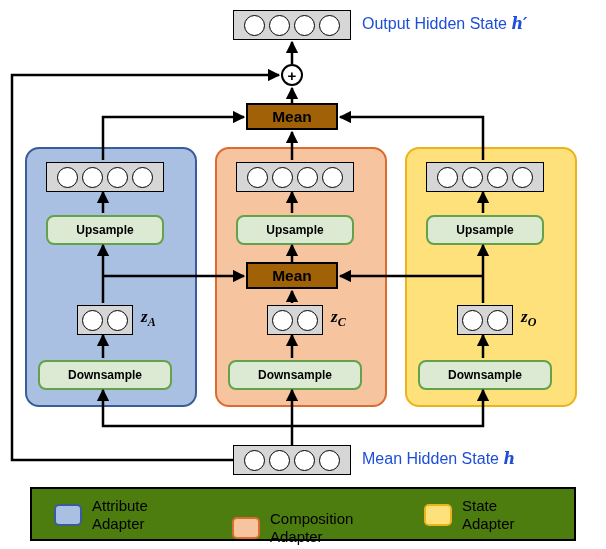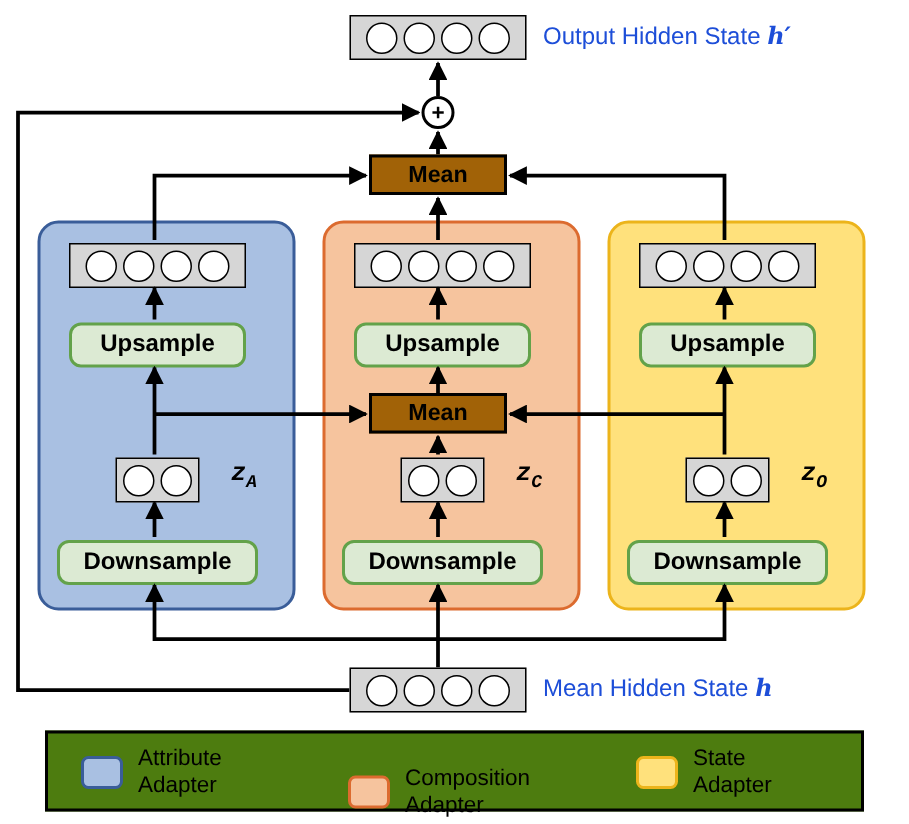--- a/index.html
+++ b/index.html
@@ -36,25 +36,25 @@
   
   .adapter { position: absolute; top: 147px; width: 172px; height: 260px;
              border: 2.5px solid; border-radius: 14px; z-index: 1; }
   .adapter.attribute   { left: 25px;  background: #A9C0E2; border-color: #3A5D99; }
   .adapter.composition { left: 215px; background: #F6C49E; border-color: #DC6B2F; }
   .adapter.object      { left: 405px; background: #FFE17C; border-color: #ECB41B; }
 
   .adapter .circle-box { position: absolute; left: 19px; top: 13px; width: 118px; height: 30px; }
   .op-box { position: absolute; height: 30px; background: #DCEAD3; border: 2px solid #63A24A; border-radius: 8px;
             display: flex; align-items: center; justify-content: center;
-            font-weight: bold; font-size: 16px; color: #000; }
+            font-weight: bold; font-size: 12px; color: #000; }
   .op-box.upsample   { left: 19px; top: 66px;  width: 118px; }
   .op-box.downsample { left: 11px; top: 211px; width: 134px; }
   .z-box { position: absolute; left: 50px; top: 156px; width: 56px; height: 30px; }
-  .z-label { position: absolute; left: 127px; top: 158px; font-family: Liberation Mono, monospace;
+  .z-label { position: absolute; left: 114px; top: 158px; font-family: Liberation Serif, serif;
              font-style: italic; font-weight: bold; font-size: 17px; }
   .z-label sub { font-size: 12px; }
 
   
   .legend { position: absolute; left: 30px; top: 487px; width: 546px; height: 54px;
             background: #4d7c0f; border: 2.5px solid #000; z-index: 3; }
   .legend-item { position: absolute; top: 8px; display: flex; align-items: center; gap: 10px; }
   .legend-item.i0 { left: 22px; }
   .legend-item.i1 { left: 200px; margin-top: 13px; }
   .legend-item.i2 { left: 392px; }

